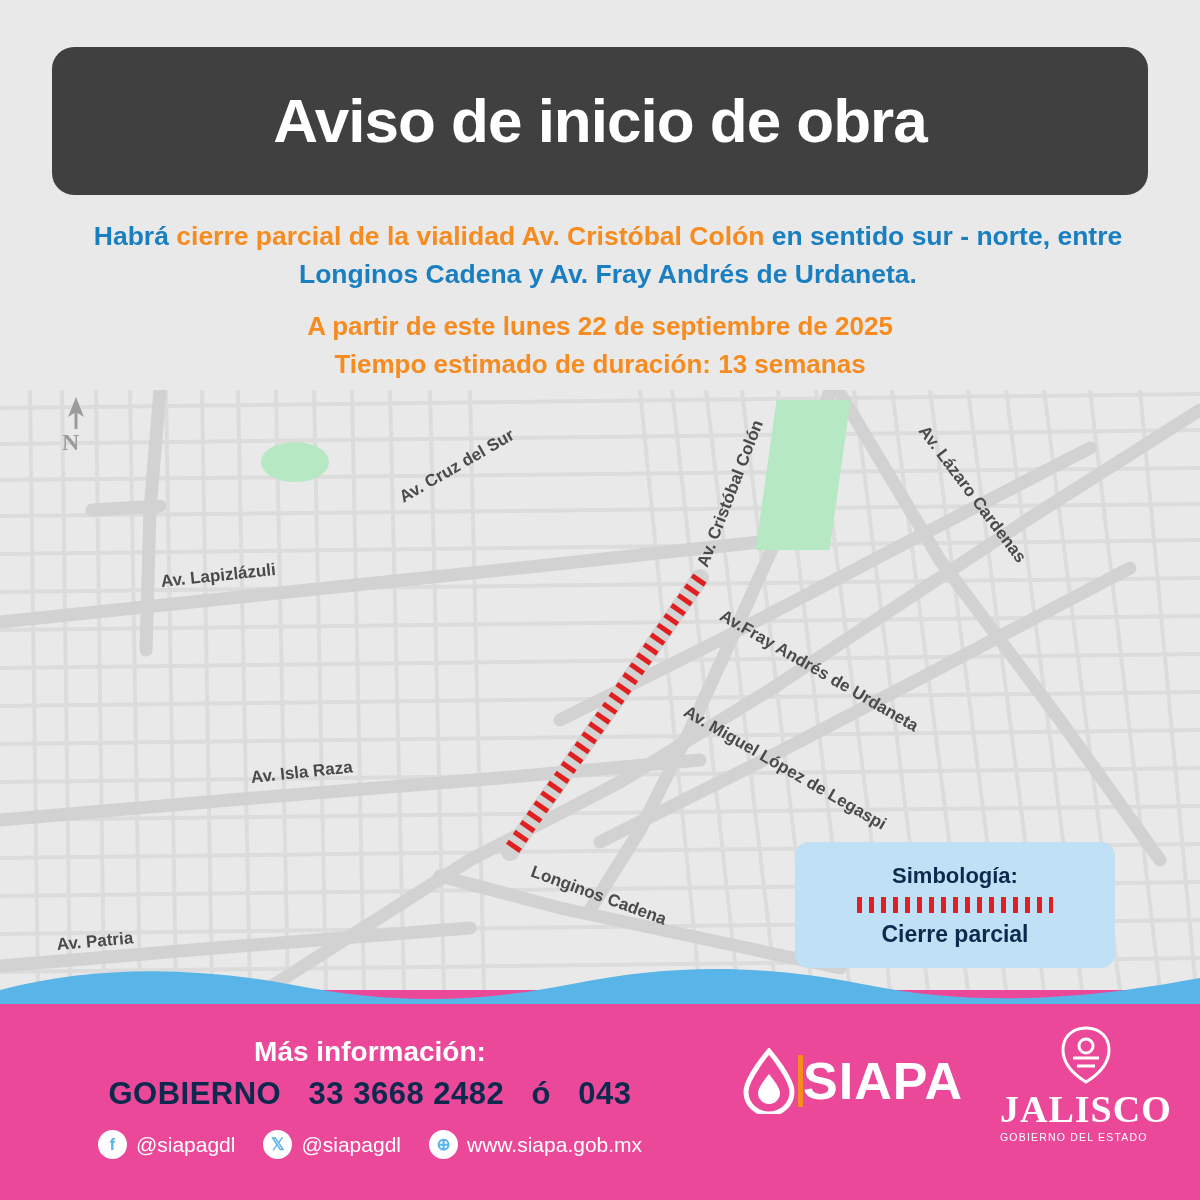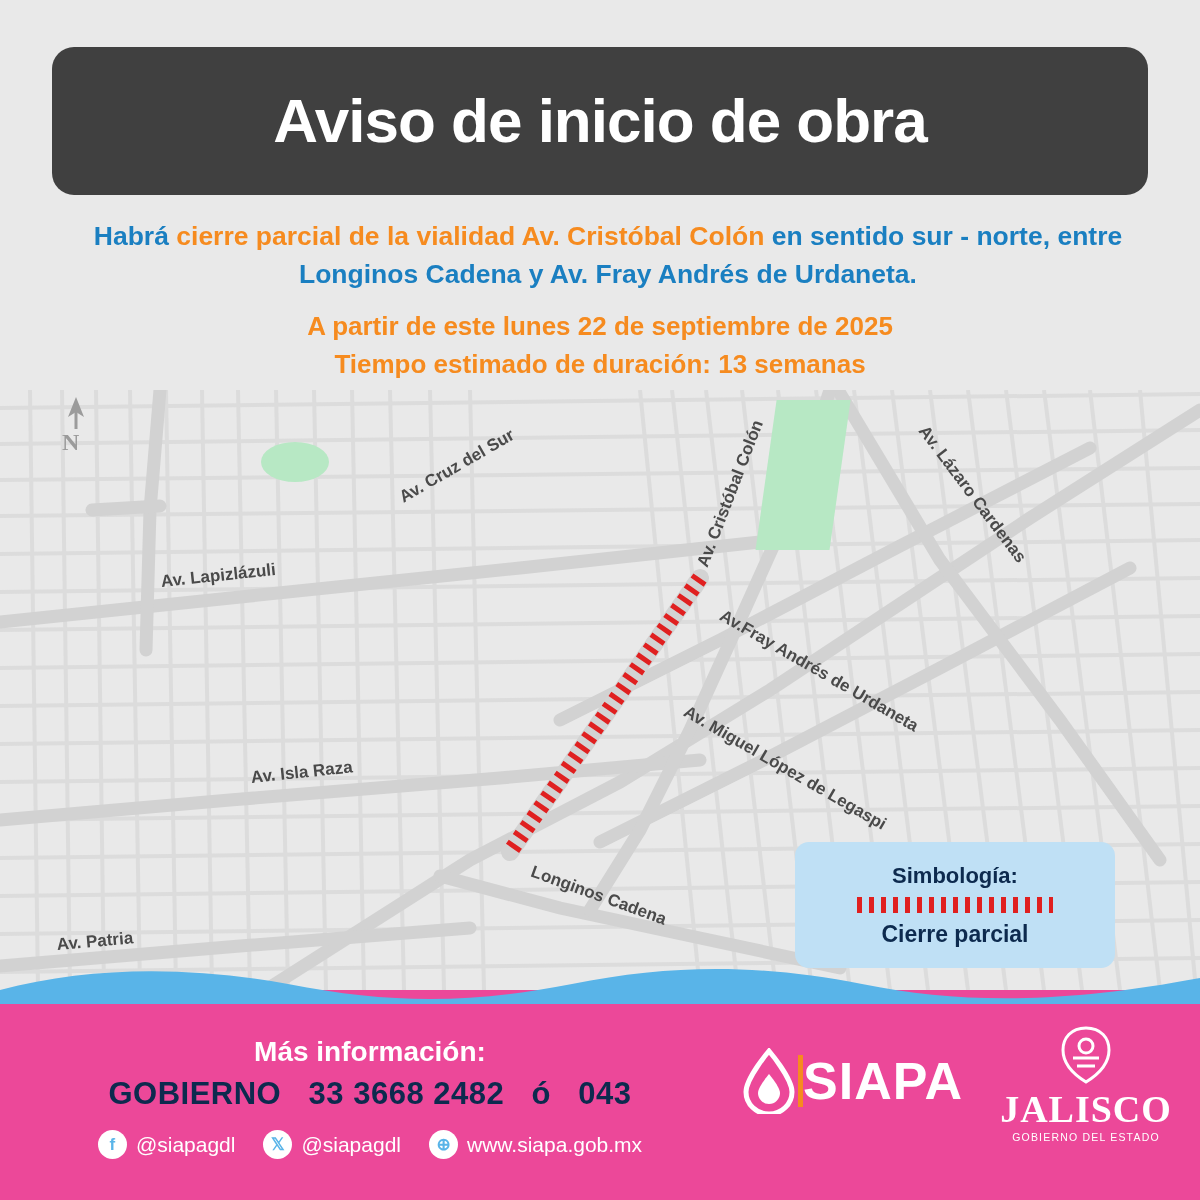--- a/index.html
+++ b/index.html
@@ -181,21 +181,20 @@
   .siapa-drop { width: 58px; height: 66px; }
   .siapa-bar { width: 5px; height: 52px; background: #f68b1f; }
   .siapa-name {
     color: #ffffff; font-size: 52px; font-weight: bold; letter-spacing: 1px;
   }
 
   .jalisco {
     position: absolute;
     left: 1000px; top: 34px;
     width: 172px;
-    text-align: center;
   }
   .jalisco-name {
     color: #ffffff; font-size: 38px; font-weight: bold;
     font-family: "Liberation Serif", serif;
     letter-spacing: 1px;
     line-height: 1;
     margin-top: 4px;
   }
   .jalisco-sub {
     color: #ffffff; font-size: 10.5px; letter-spacing: 1.2px; margin-top: 3px;

